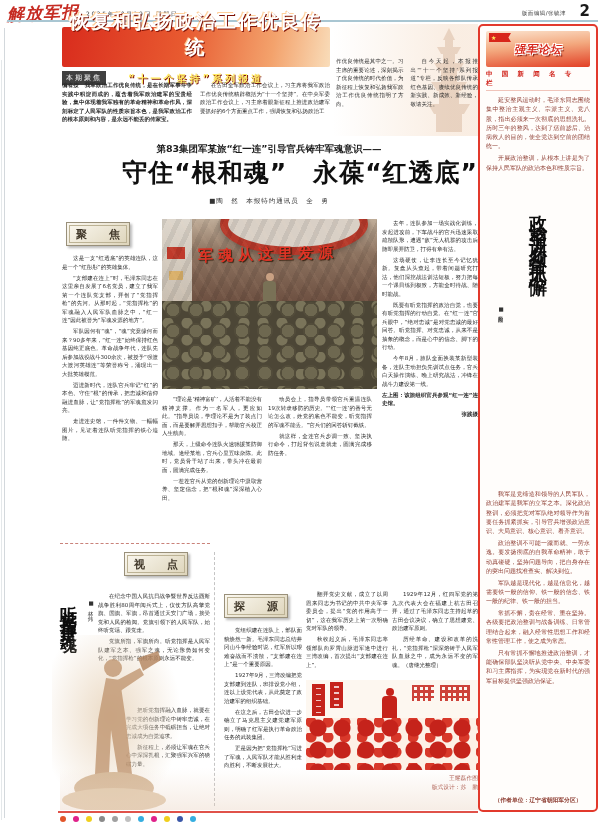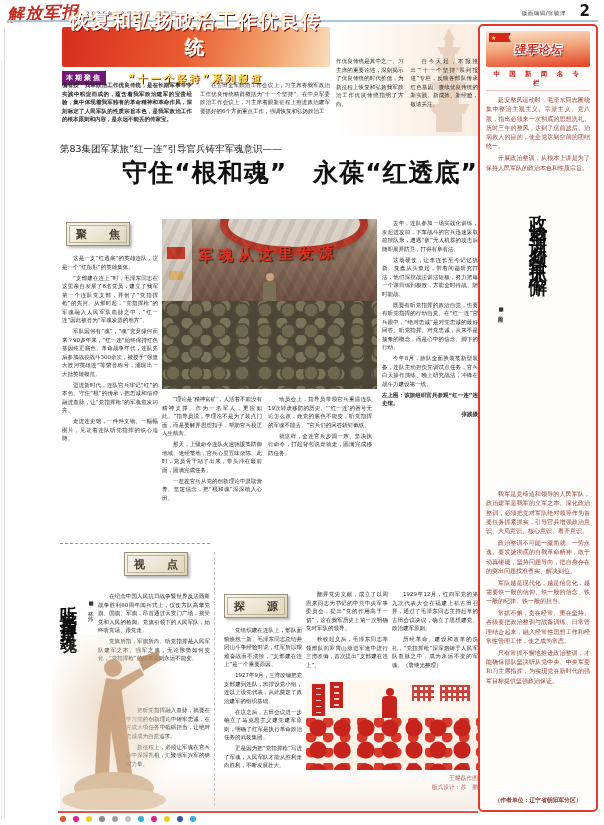--- a/index.html
+++ b/index.html
@@ -21,34 +21,34 @@
   .note-bg{left:332px;top:24px;width:146px;height:112px;
         background:linear-gradient(90deg,rgba(250,236,222,0) 0%,rgba(245,223,203,.55) 80%);}
   .banner{left:62px;top:27px;width:268px;height:40px;border-radius:2px;
         background:linear-gradient(100deg,#d92c1d 0%,#e85a30 45%,#f3a26c 78%,#f9ddba 100%);
         display:flex;flex-direction:column;justify-content:center;}
   .banner-l1{font-size:19px;font-weight:bold;color:#fff;text-align:center;letter-spacing:2px;
         text-shadow:1px 1px 0 #7e1206,-1px -1px 0 #ffcf9a;}
   .banner-l2{font-size:10px;font-weight:bold;color:#ffe95e;text-align:center;letter-spacing:3px;
         text-shadow:1px 1px 0 #7e1206;margin-top:11px;}
   .focus-line{left:62px;top:71px;width:300px;display:flex;align-items:center;}
-  .focus-label{background:#701a75;color:#fff;font-size:7px;font-weight:bold;
+  .focus-label{background:#404040;color:#fff;font-size:7px;font-weight:normal;
         padding:2px 4px;letter-spacing:2px;white-space:nowrap;}
   .focus-head{color:#c3261d;font-size:10.5px;font-weight:bold;margin-left:6px;
         letter-spacing:1px;white-space:nowrap;}
   
   .bt{font-size:5.5px;line-height:1.55;text-align:justify;color:#2a2a2a;}
   .bt p{margin:0 0 2.5px;text-indent:2em;}
   .bt p.noind{text-indent:0;}
   .cols2{column-count:2;column-gap:8px;}
   .lead-b{font-weight:bold;}
   .caption{font-weight:bold;}
   .credit{text-align:right;font-weight:bold;margin-top:1px;}
   
-  .kicker{left:60px;width:418px;top:143px;text-align:left;font-size:9.5px;font-weight:normal;color:#1c1c1c;}
+  .kicker{left:60px;width:418px;top:143px;text-align:center;font-size:9.5px;font-weight:bold;color:#1c1c1c;}
   .headline{left:60px;width:418px;top:156px;text-align:right;font-size:25px;font-weight:bold;color:#0f0f0f;letter-spacing:1px;}
   .byline{left:60px;width:418px;top:197px;text-align:center;font-size:6.5px;color:#333;letter-spacing:1px;}
   
   .label-box{display:flex;align-items:center;justify-content:center;
         background:linear-gradient(145deg,#fbf8f0,#ddd4ba);border:1px solid #99907a;
         box-shadow:1.5px 1.5px 2.5px rgba(0,0,0,.28);font-weight:bold;font-size:11px;
         letter-spacing:9px;text-indent:9px;color:#42392b;font-family:"DejaVu Serif",serif;}
   .label-box::before{content:"";position:absolute;inset:2px;border:1px solid #bcb294;}
   
   .photo{left:162px;top:219px;width:215px;height:170px;overflow:hidden;
@@ -84,21 +84,21 @@
         background:#fffdfb;box-sizing:border-box;padding:5px 6px;display:flex;flex-direction:column;}
   .f-banner{position:relative;height:36px;border-radius:2px;flex:none;
         background:linear-gradient(175deg,#fbe4cf 0%,#f3a87e 45%,#e24026 100%);
         display:flex;align-items:center;justify-content:center;}
   .f-title{font-size:11px;font-weight:bold;font-style:italic;color:#d8261a;letter-spacing:1px;
         text-shadow:-1px -1px 0 #fff,1px -1px 0 #fff,-1px 1px 0 #fff,1px 1px 0 #fff,2px 2px 1px #7e1206;}
   .f-flag{position:absolute;left:3px;top:2px;width:22px;height:9px;background:#d8261a;
         clip-path:polygon(0 0,100% 0,88% 50%,100% 100%,0 100%);color:#ffe95e;font-size:6px;
         line-height:9px;text-indent:2px;}
   .f-sub{flex:none;font-size:6.5px;font-weight:bold;color:#d1251d;letter-spacing:3.5px;
-        text-align:center;margin:3px 0 4px;border-bottom:1px solid #f0c4ba;padding-bottom:2px;}
+        margin:3px 0 4px;border-bottom:1px solid #f0c4ba;padding-bottom:2px;}
   .bt-red{font-size:6px;line-height:1.55;text-align:justify;color:#8d3c31;}
   .bt-red p{margin:0 0 2.5px;text-indent:2em;}
   .f-p1{flex:none;height:106px;overflow:hidden;}
   .f-mid{flex:none;height:288px;display:flex;justify-content:center;align-items:center;position:relative;}
   .f-vtitle{font-size:18px;letter-spacing:7px;height:100%;}
   .f-vauthor{position:absolute;left:12px;top:105px;}
   .f-p2{flex:auto;overflow:hidden;}
   .f-footer{flex:none;font-size:5.8px;font-weight:bold;color:#8d3c31;text-align:center;margin-top:2px;}
   
   .artwork{left:306px;top:680px;width:172px;height:90px;background:#fdf7f0;overflow:hidden;}
@@ -169,20 +169,21 @@
     <p class="noind lead-b">编者按　我军政治工作优良传统，是在长期军事斗争实践中积淀而成的，蕴含着我军政治建军的宝贵经验，集中体现着我军独有的革命精神和革命作风，深刻标定了人民军队的性质宗旨本色，是我军政治工作的根本原则和内容，是永远不能丢的传家宝。</p>
     <p>在古田全军政治工作会议上，习主席将我军政治工作优良传统精辟概括为“十一个坚持”。在中央军委政治工作会议上，习主席着眼新征程上推进政治建军要抓好的6个方面重点工作，强调恢复和弘扬政治工</p>
   </div>
   <div class="abs bt cols2" style="left:336px;top:57px;width:142px;height:76px;overflow:hidden;column-gap:7px;">
     <p class="noind">作优良传统是其中之一。习主席的重要论述，深刻揭示了优良传统的时代价值，为新征程上恢复和弘扬我军政治工作优良传统指明了方向。</p>
     <p>自今天起，本报推出“‘十一个坚持’系列报道”专栏，反映各部队传承红色基因、赓续优良传统的新实践、新成效、新经验，敬请关注。</p>
   </div>
 
   <div class="abs kicker">第83集团军某旅“红一连”引导官兵铸牢军魂意识——</div>
   <div class="abs headline">守住“根和魂”　永葆“红透底”</div>
+  <div class="abs byline">■陶　然　本报特约通讯员　全　勇</div>
 
   <div class="abs label-box" style="left:66px;top:222px;width:62px;height:22px;">聚 焦</div>
 
   <div class="abs bt" style="left:62px;top:254px;width:96px;height:278px;overflow:hidden;">
     <p>这是一支“红透底”的英雄连队，这是一个“红彤彤”的英雄集体。</p>
     <p>“支部建在连上”时，毛泽东同志在这里亲自发展了6名党员，建立了我军第一个连队党支部，开创了“党指挥枪”的先河。从那时起，“党指挥枪”的军魂融入人民军队血脉之中，“红一连”因此被誉为“军魂发源的地方”。</p>
     <p>军队因何有“魂”，“魂”究竟缘何而来？90多年来，“红一连”始终保持红色基因纯正底色。革命战争年代，连队先后参加战役战斗300余次，被授予“强渡大渡河英雄连”等荣誉称号，涌现出一大批英雄模范。</p>
     <p>迈进新时代，连队官兵牢记“红”的本色、守住“根”的传承，把忠诚和信仰融进血脉，让“党指挥枪”的军魂愈发闪亮。</p>
     <p>走进连史馆，一件件文物、一幅幅图片，见证着连队听党指挥的铁心追随。</p>
   </div>

